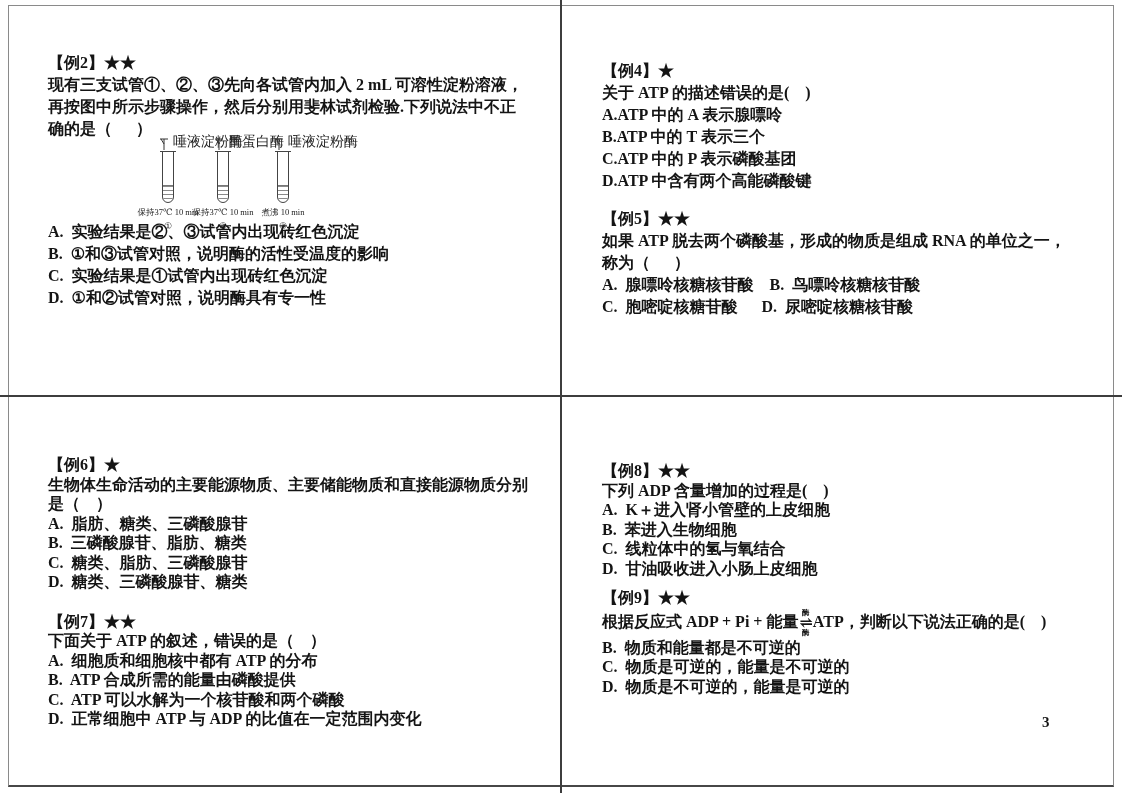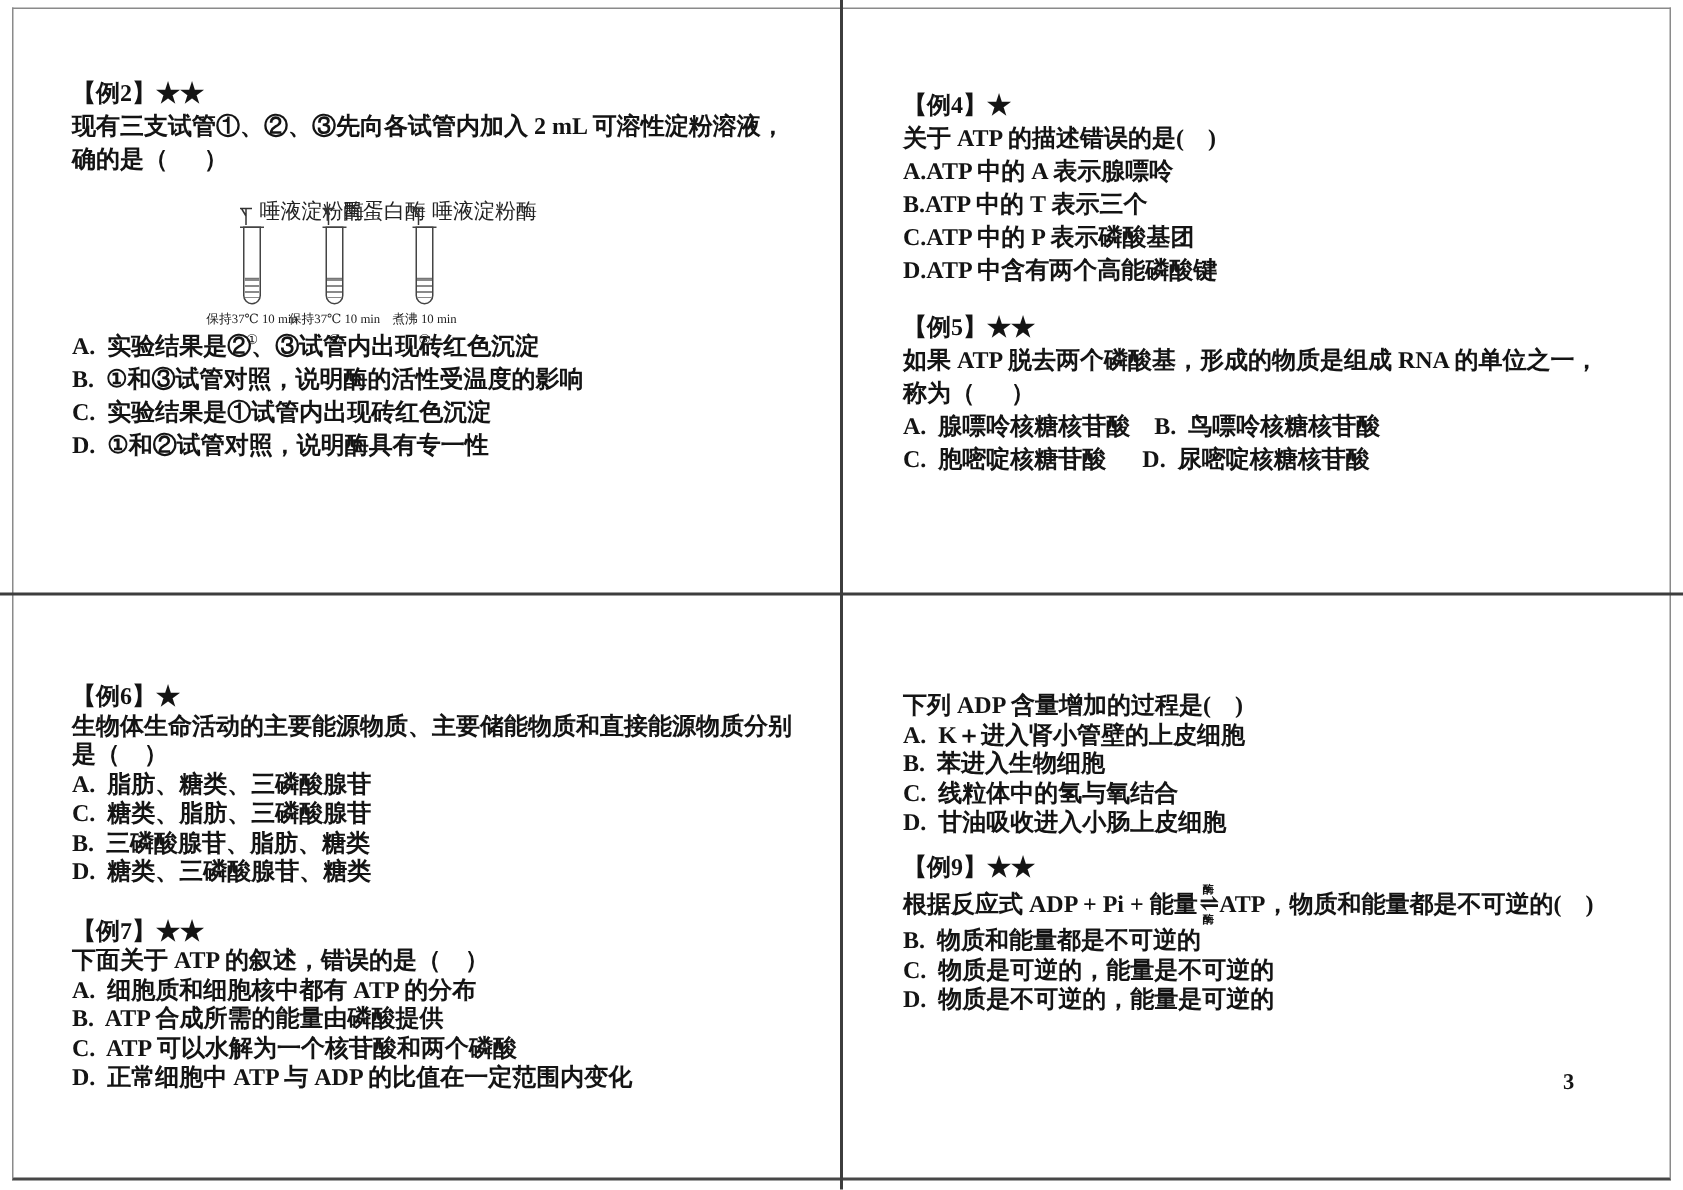--- a/index.html
+++ b/index.html
@@ -47,20 +47,21 @@
 
 <div>
 
   <div class="page-border"></div>
   <div class="divider-v"></div>
   <div class="divider-h"></div>
 
   <section class="q" style="left:48px; top:52px; width:495px;">
     <div class="line">【例2】★★</div>
     <div class="line">现有三支试管①、②、③先向各试管内加入 2 mL 可溶性淀粉溶液，</div>
+    <div class="line">再按图中所示步骤操作，然后分别用斐林试剂检验.下列说法中不正</div>
     <div class="line">确的是（      ）</div>
   </section>
 
   <div class="diagram">
     <div class="tube-group" style="left:0px;">
       <div class="pour-row">
         <svg class="funnel" width="16" height="14" viewBox="0 0 16 14">
             <path d="M1 2 L9 2 M5 2 L5 13 M2 2 L5 7" fill="none" stroke="#333" stroke-width="1"></path>
           </svg>
         <span class="enzyme-label">唾液淀粉酶</span>
@@ -119,48 +120,49 @@
     <div class="line">称为（      ）</div>
     <div class="line">A.  腺嘌呤核糖核苷酸    B.  鸟嘌呤核糖核苷酸</div>
     <div class="line">C.  胞嘧啶核糖苷酸      D.  尿嘧啶核糖核苷酸</div>
   </section>
 
   <section class="q lh20" style="left:48px; top:455px; width:505px;">
     <div class="line">【例6】★</div>
     <div class="line">生物体生命活动的主要能源物质、主要储能物质和直接能源物质分别</div>
     <div class="line">是（    ）</div>
     <div class="line">A.  脂肪、糖类、三磷酸腺苷</div>
+    <div class="line">B.  三磷酸腺苷、脂肪、糖类</div>
     <div class="line">C.  糖类、脂肪、三磷酸腺苷</div>
-    <div class="line">B.  三磷酸腺苷、脂肪、糖类</div>
     <div class="line">D.  糖类、三磷酸腺苷、糖类</div>
 
     <div class="line gap20">【例7】★★</div>
     <div class="line">下面关于 ATP 的叙述，错误的是（    ）</div>
     <div class="line">A.  细胞质和细胞核中都有 ATP 的分布</div>
     <div class="line">B.  ATP 合成所需的能量由磷酸提供</div>
     <div class="line">C.  ATP 可以水解为一个核苷酸和两个磷酸</div>
     <div class="line">D.  正常细胞中 ATP 与 ADP 的比值在一定范围内变化</div>
   </section>
 
   <section class="q lh20" style="left:602px; top:461px; width:510px;">
+    <div class="line">【例8】★★</div>
     <div class="line">下列 ADP 含量增加的过程是(    )</div>
     <div class="line">A.  K＋进入肾小管壁的上皮细胞</div>
     <div class="line">B.  苯进入生物细胞</div>
     <div class="line">C.  线粒体中的氢与氧结合</div>
     <div class="line">D.  甘油吸收进入小肠上皮细胞</div>
 
     <div class="line gap22">【例9】★★</div>
     <div class="rxn-line">
       <span>根据反应式 ADP + Pi + 能量</span>
       <span class="rxn">
         <span class="enz">酶</span>
         <span class="arrows">⇌</span>
         <span class="enz">酶</span>
       </span>
-      <span>ATP，物质和能量都是不可逆的(    )</span>
+      <span>ATP，判断以下说法正确的是(    )</span>
     </div>
     <div class="line">B.  物质和能量都是不可逆的</div>
     <div class="line">C.  物质是可逆的，能量是不可逆的</div>
     <div class="line">D.  物质是不可逆的，能量是可逆的</div>
   </section>
 
   <div class="page-num">3</div>
 
 </div>
 

